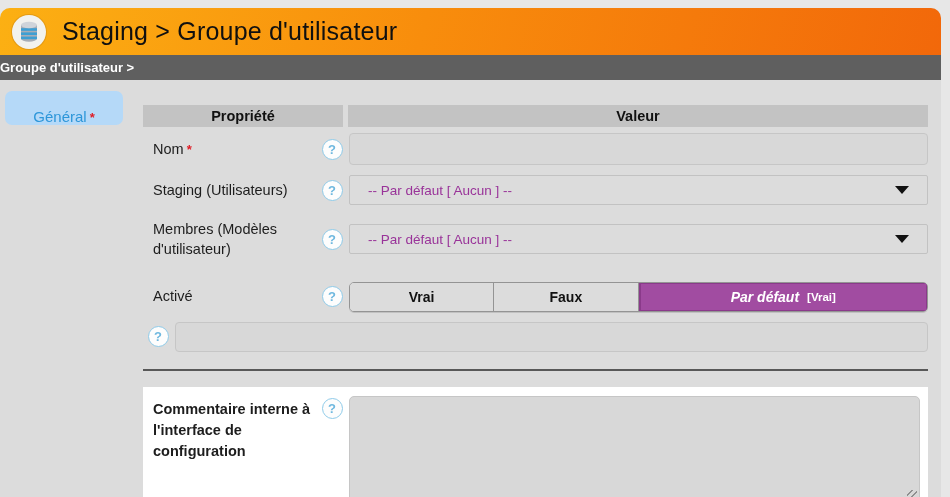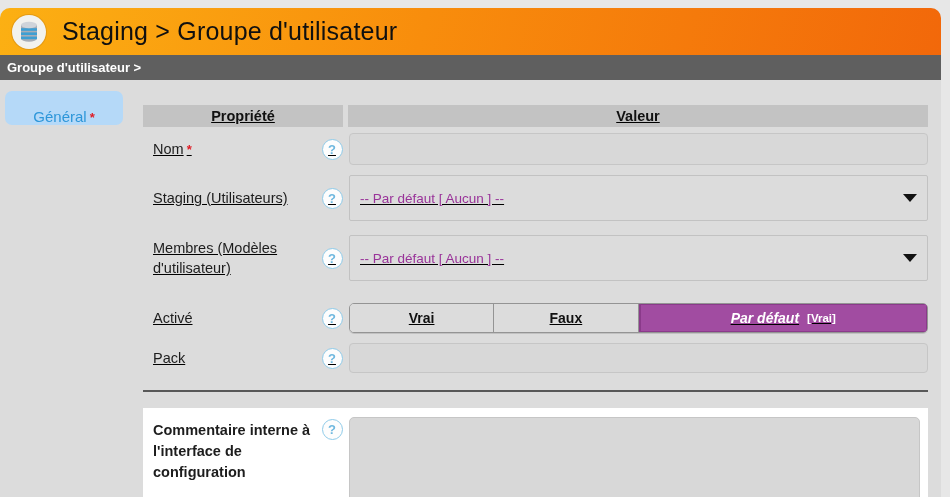--- a/index.html
+++ b/index.html
@@ -33,47 +33,46 @@
   .header-title {
     margin-left:16px;
     font-size:25px; color:#101010; letter-spacing:.2px;
   }
   
   .breadcrumb {
     height:25px; flex:0 0 25px;
     background:#5f5f5f; color:#ffffff;
     font-size:13px; font-weight:bold;
     display:flex; align-items:center;
-    padding-left:7px;
   }
   
   .content { flex:1; display:flex; background:#dcdcdc; }
   .sidebar { width:143px; flex:0 0 143px; padding-top:11px; }
   .side-tab {
     margin-left:5px; width:118px; height:34px;
     background:#b5d9f8; border-radius:7px;
     display:flex; align-items:flex-end; justify-content:center;
     font-size:15px; color:#2d96d9; cursor:pointer;
   }
   .required { color:#e01b24; font-weight:bold; margin-left:3px; font-size:13px; }
   .main {
     flex:1; padding:25px 13px 0 0;
     display:flex; flex-direction:column;
   }
   
-  .thead { display:flex; gap:5px; margin-bottom:6px;text-decoration:underline; }
+  .thead { display:flex; gap:5px; margin-bottom:6px; }
   .th {
     background:#c3c3c3; height:22px;
     display:flex; align-items:center; justify-content:center;
     font-size:14.5px; font-weight:bold; color:#111;
   }
   .th-prop { width:200px; flex:0 0 200px; }
   .th-val { flex:1; }
   
-  .row { display:flex; align-items:center;text-decoration:underline; }
+  .row { display:flex; align-items:center; }
   .cell-label {
     width:174px; flex:0 0 174px;
     padding-left:10px; font-size:14.5px; color:#1d1d1d; line-height:1.4;
   }
   .cell-help {
     width:30px; flex:0 0 30px;
     display:flex; justify-content:center;
   }
   .help-icon {
     width:21px; height:21px; border-radius:50%;
@@ -86,22 +85,22 @@
   .gap10 { height:10px; } .gap14 { height:14px; } .gap22 { height:22px; }
   .text-input {
     width:100%; height:32px;
     background:#d8d8d8; border:1px solid #c6c6c6; border-radius:4px;
     font-family:"Liberation Sans", sans-serif; font-size:14px; color:#333;
     padding:0 8px; outline:none;
   }
   .text-input.h30 { height:30px; }
   
   .dropdown {
-    height:46px; background:#dcdcdc; border:1px solid #c2c2c2; border-radius:2px;
-    display:flex; align-items:center; padding:0 10px;
+    height:30px; background:#dcdcdc; border:1px solid #c2c2c2; border-radius:2px;
+    display:flex; align-items:center; padding:0 18px;
     cursor:pointer; position:relative;
   }
   .dropdown-value { font-size:13.5px; color:#993399; flex:1; }
   .caret {
     width:0; height:0;
     border-left:7px solid transparent; border-right:7px solid transparent;
     border-top:8px solid #111;
   }
   
   .segmented {
@@ -248,21 +247,20 @@
               <span class="seg-main">Par défaut</span>
               <span class="seg-sub">[Vrai]</span>
             </div>
           </div>
         </div>
       </div>
 
       <div class="gap10"></div>
 
       <div class="row">
-        <div class="cell-label">Pack</div>
         <div class="cell-help">
           <div class="help-icon">?</div>
         </div>
         <div class="cell-field">
           <input class="text-input h30" type="text" value="" style="">
         </div>
       </div>
 
       <hr class="separator">
 

